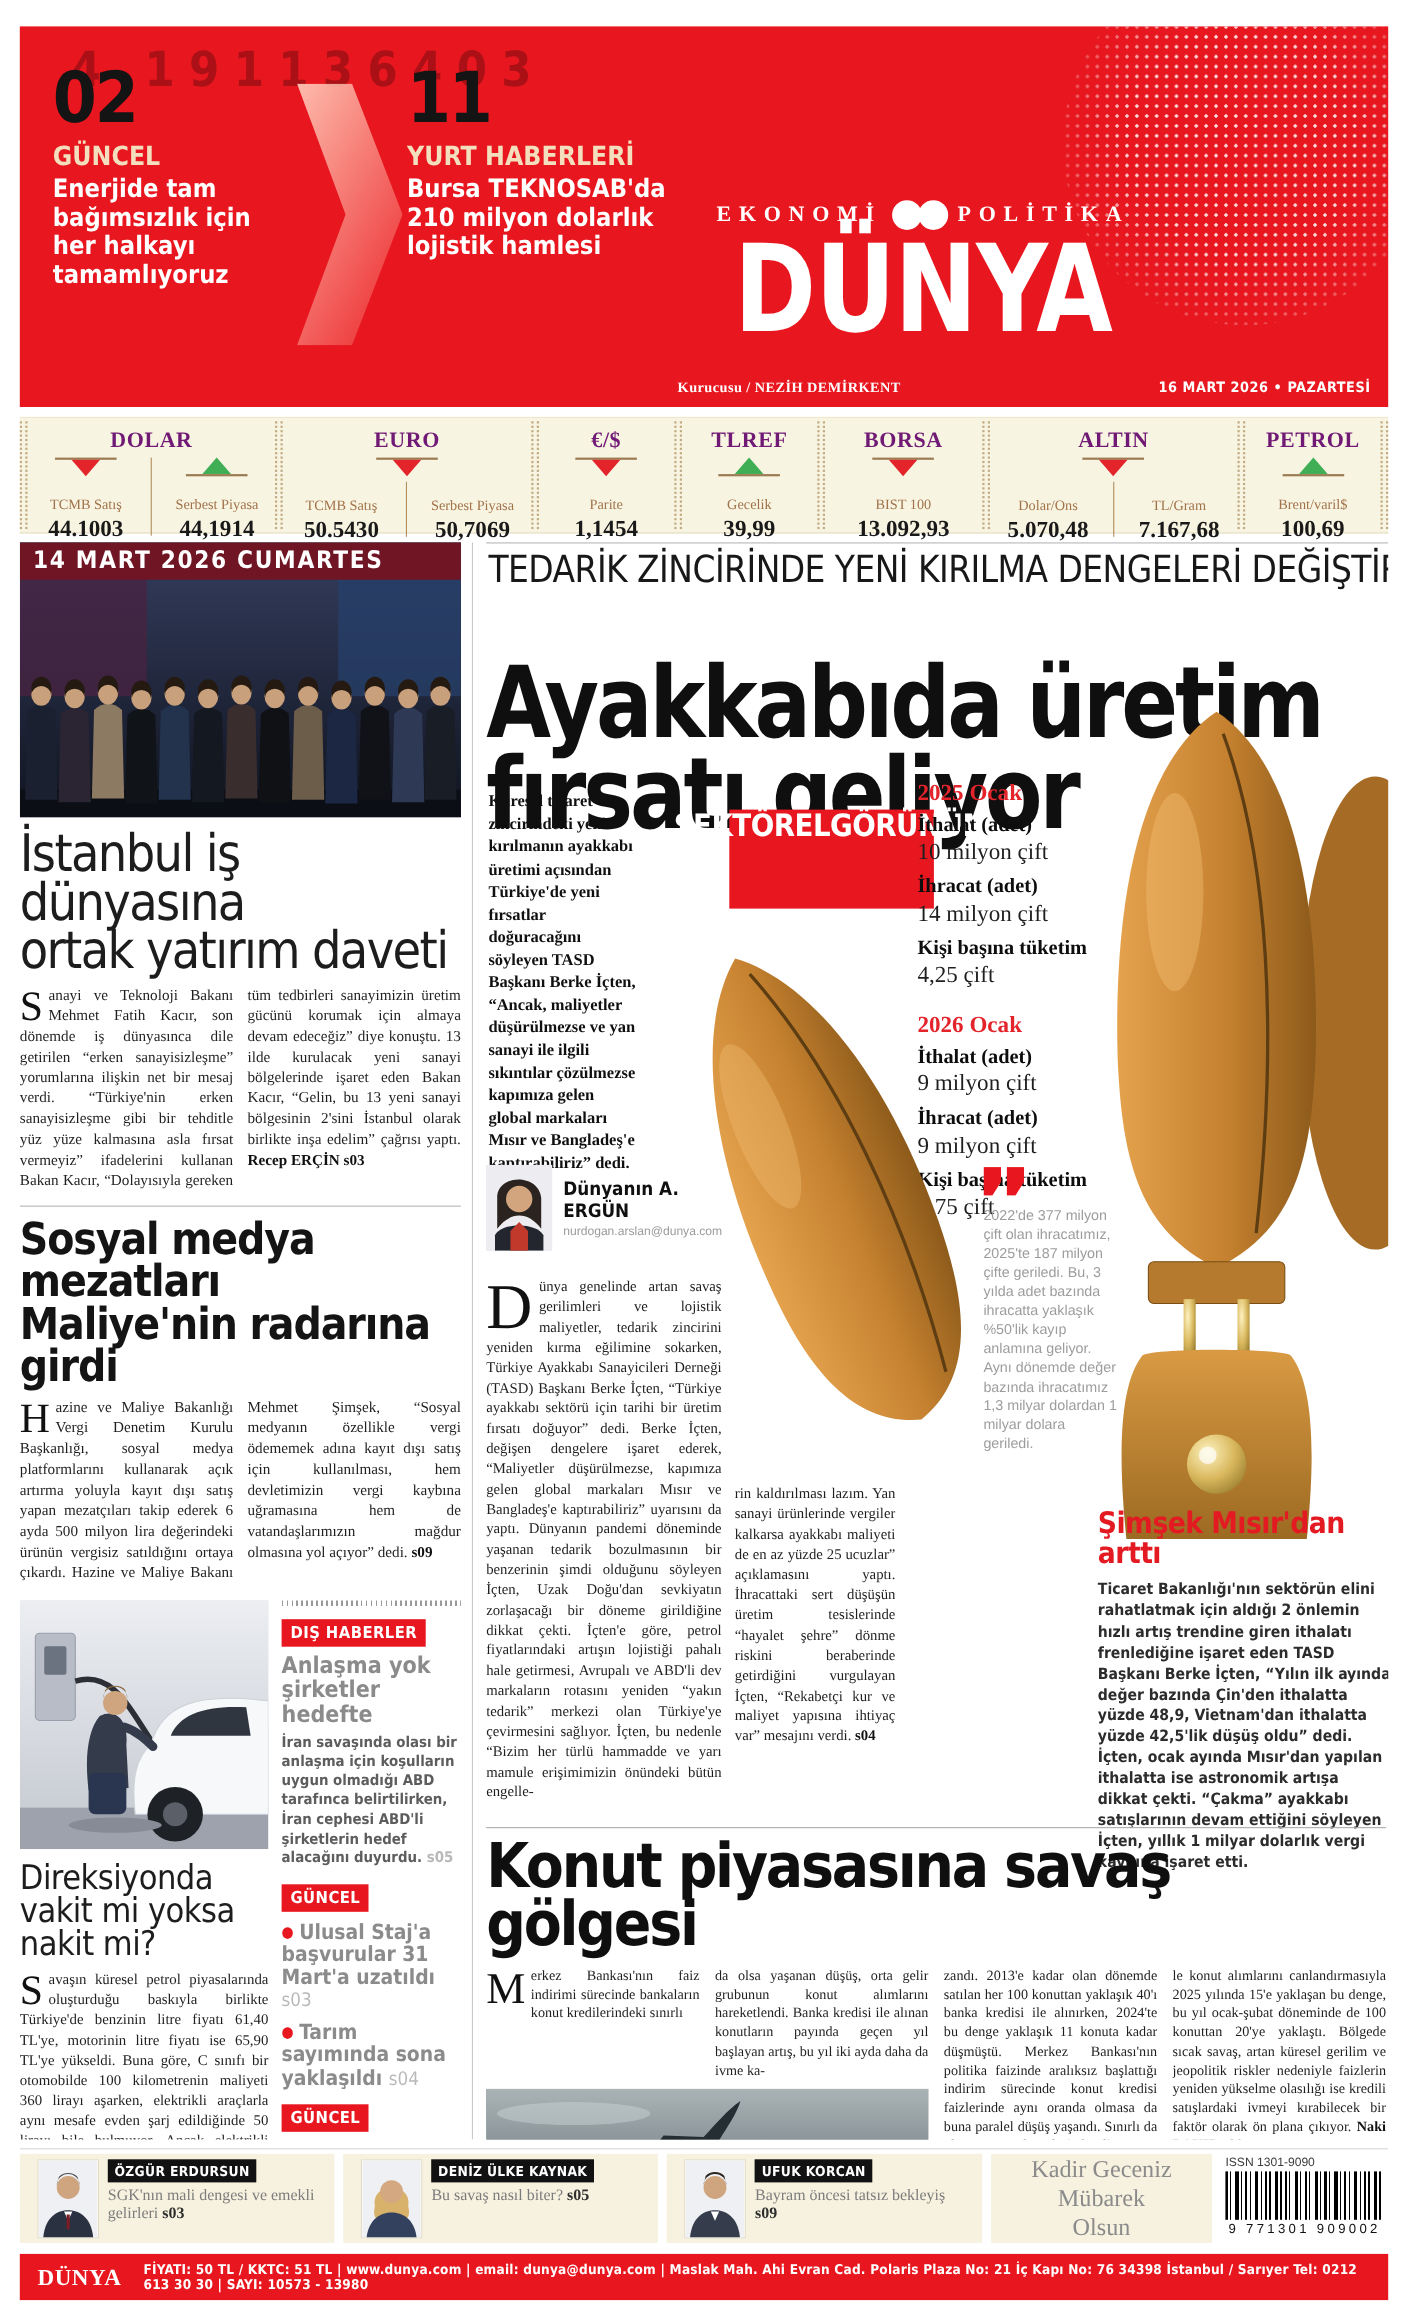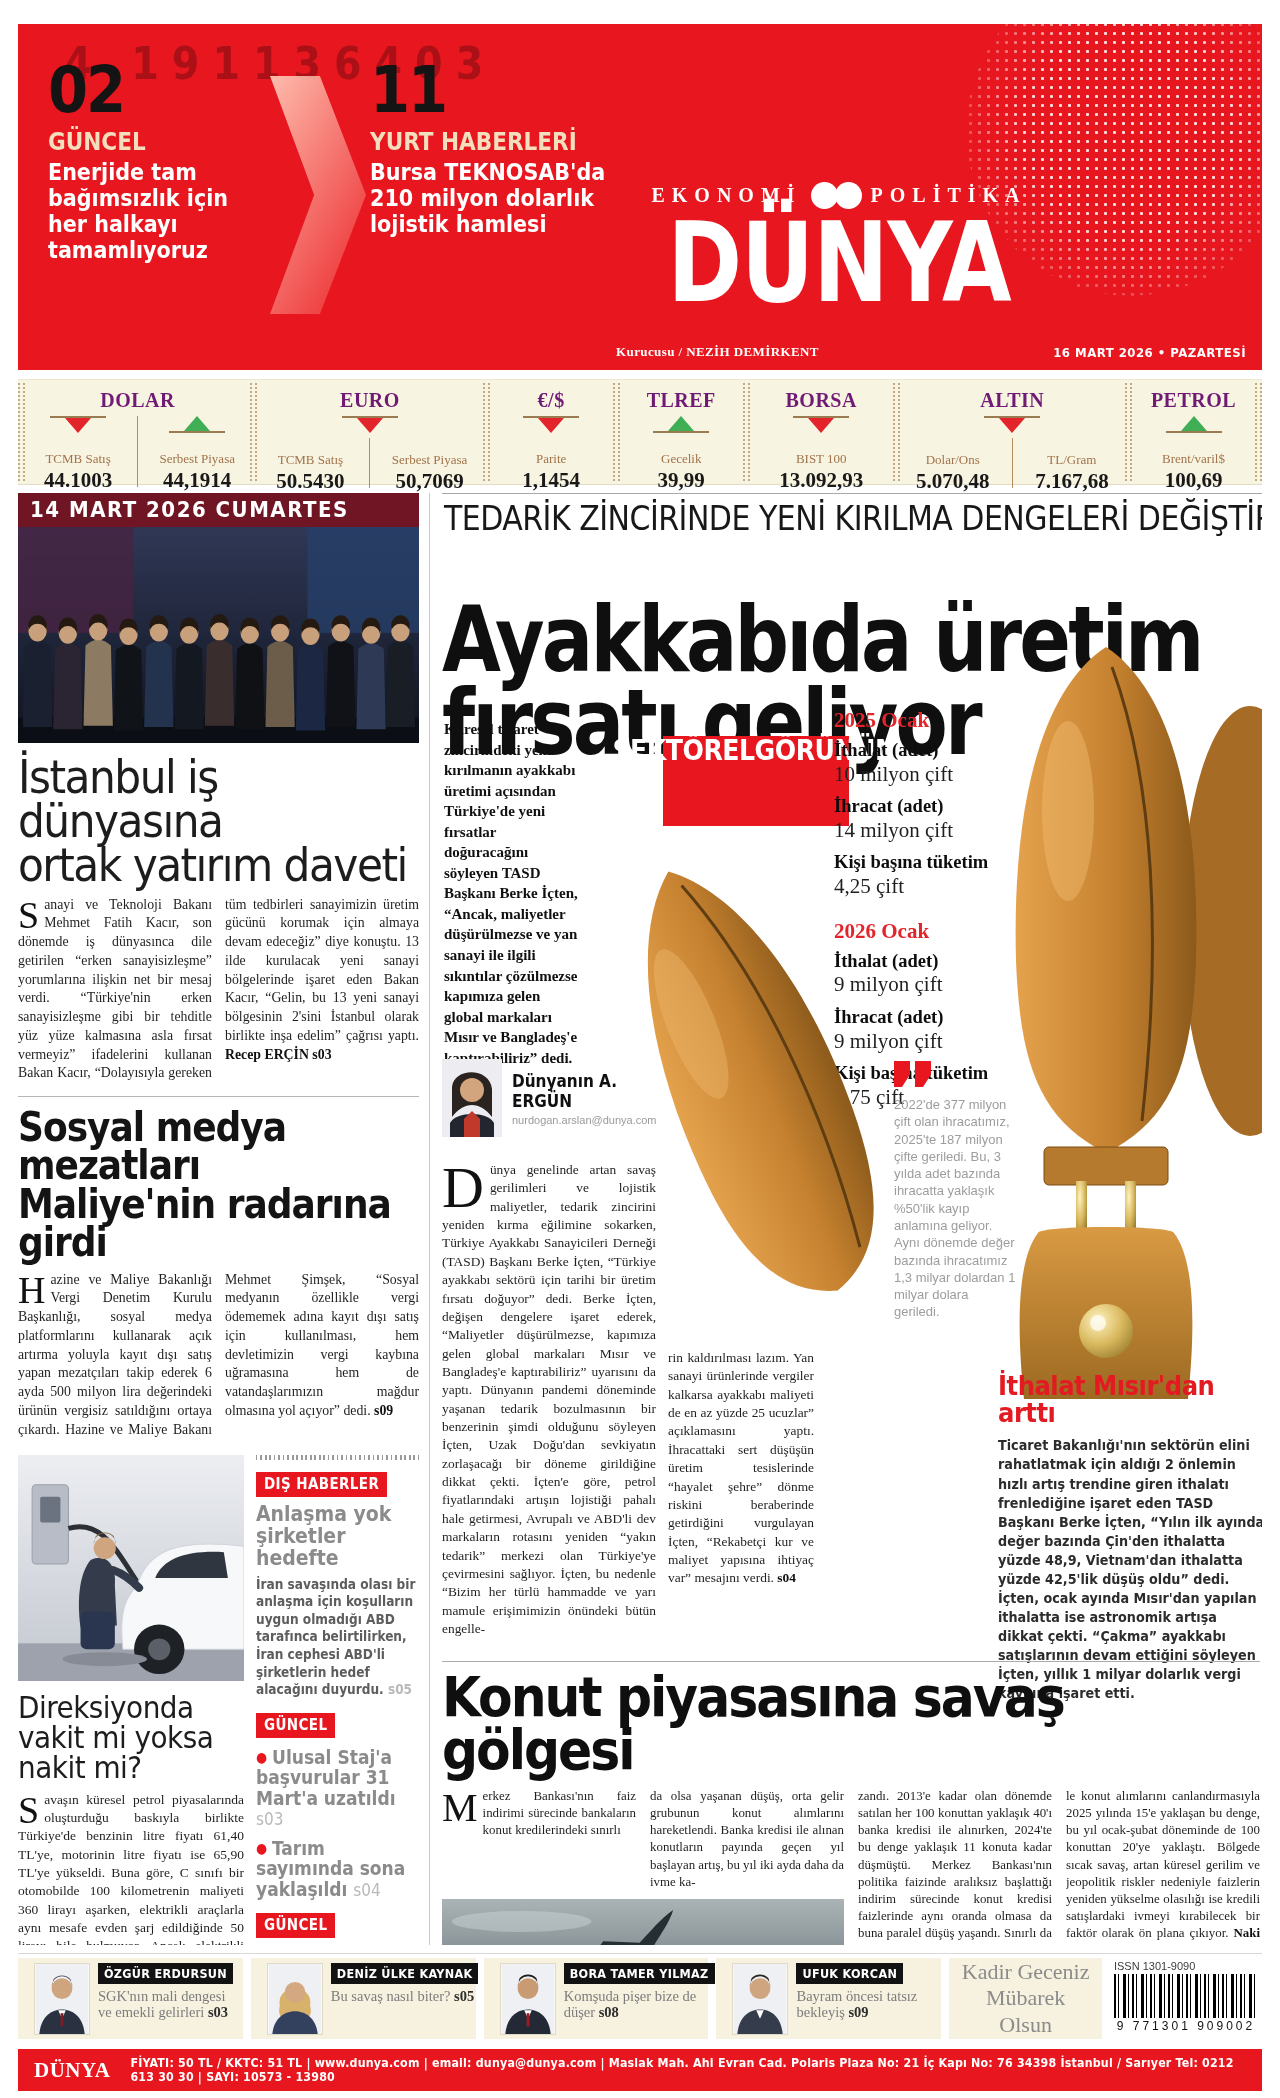--- a/index.html
+++ b/index.html
@@ -507,21 +507,21 @@
 
       <div class="lbody1">
         <span class="dc">D</span><span>ünya genelinde artan savaş gerilimleri ve lojistik maliyetler, tedarik zincirini yeniden kırma eğilimine sokarken, Türkiye Ayakkabı Sanayicileri Derneği (TASD) Başkanı Berke İçten, “Türkiye ayakkabı sektörü için tarihi bir üretim fırsatı doğuyor” dedi. Berke İçten, değişen dengelere işaret ederek, “Maliyetler düşürülmezse, kapımıza gelen global markaları Mısır ve Bangladeş'e kaptırabiliriz” uyarısını da yaptı. Dünyanın pandemi döneminde yaşanan tedarik bozulmasının bir benzerinin şimdi olduğunu söyleyen İçten, Uzak Doğu'dan sevkiyatın zorlaşacağı bir döneme girildiğine dikkat çekti. İçten'e göre, petrol fiyatlarındaki artışın lojistiği pahalı hale getirmesi, Avrupalı ve ABD'li dev markaların rotasını yeniden “yakın tedarik” merkezi olan Türkiye'ye çevirmesini sağlıyor. İçten, bu nedenle “Bizim her türlü hammadde ve yarı mamule erişimimizin önündeki bütün engelle-</span>
       </div>
       <div class="lbody2">
         <span>rin kaldırılması lazım. Yan sanayi ürünlerinde vergiler kalkarsa ayakkabı maliyeti de en az yüzde 25 ucuzlar” açıklamasını yaptı. İhracattaki sert düşüşün üretim tesislerinde “hayalet şehre” dönme riskini beraberinde getirdiğini vurgulayan İçten, “Rekabetçi kur ve maliyet yapısına ihtiyaç var” mesajını verdi. </span><b class="sig">s04</b>
       </div>
 
       <div class="import">
         <div class="ihead">
-          <div>İthalat Mısır'dan arttı</div>
+          <div>Şimşek Mısır'dan arttı</div>
         </div>
         <div class="ibody">Ticaret Bakanlığı'nın sektörün elini rahatlatmak için aldığı 2 önlemin hızlı artış trendine giren ithalatı frenlediğine işaret eden TASD Başkanı Berke İçten, “Yılın ilk ayında değer bazında Çin'den ithalatta yüzde 48,9, Vietnam'dan ithalatta yüzde 42,5'lik düşüş oldu” dedi. İçten, ocak ayında Mısır'dan yapılan ithalatta ise astronomik artışa dikkat çekti. “Çakma” ayakkabı satışlarının devam ettiğini söyleyen İçten, yıllık 1 milyar dolarlık vergi kaybına işaret etti.</div>
       </div>
 
       <div class="konut">
         <h1 class="h-kon">Konut piyasasına savaş gölgesi</h1>
         <div class="kgrid">
           <div class="kcol k1">
             <span class="dc">M</span><span>erkez Bankası'nın faiz indirimi sürecinde bankaların konut kredilerindeki sınırlı</span>
           </div>
@@ -579,36 +579,20 @@
       </div>
       <div>
         <span class="cname">DENİZ ÜLKE KAYNAK</span>
         <div class="ctitle"><span>Bu savaş nasıl biter? </span><b>s05</b></div>
       </div>
     </div>
     <div class="ccard">
       <div class="cphoto">
         <svg viewBox="0 0 56 74" width="100%" height="100%">
           <rect width="56" height="74" fill="#eff0f3"></rect>
-            <circle cx="28" cy="26" r="11" fill="#c99b72"></circle>
-          <path d="M17,24 A11,11 0 0 1 39,24 L37,15 A11,9 0 0 0 19,15 Z" fill="#1d1a17"></path>
-          <path d="M4,74 C6,54 18,48 28,48 C38,48 50,54 52,74 Z" fill="#232a36"></path>
-          <path d="M24,49 L28,58 L32,49 Z" fill="#fff"></path>
-            <rect x="26.5" y="52" width="3" height="14" fill="#a11c22"></rect>
-        </svg>
-      </div>
-      <div>
-        <span class="cname">BORA TAMER YILMAZ</span>
-        <div class="ctitle"><span>Komşuda pişer bize de düşer </span><b>s08</b></div>
-      </div>
-    </div>
-    <div class="ccard">
-      <div class="cphoto">
-        <svg viewBox="0 0 56 74" width="100%" height="100%">
-          <rect width="56" height="74" fill="#eff0f3"></rect>
             <circle cx="28" cy="26" r="11" fill="#cfa57f"></circle>
           <path d="M17,24 A11,11 0 0 1 39,24 L37,15 A11,9 0 0 0 19,15 Z" fill="#2c2620"></path>
           <path d="M4,74 C6,54 18,48 28,48 C38,48 50,54 52,74 Z" fill="#353d4c"></path>
           <path d="M24,49 L28,58 L32,49 Z" fill="#fff"></path>
         </svg>
       </div>
       <div>
         <span class="cname">UFUK KORCAN</span>
         <div class="ctitle"><span>Bayram öncesi tatsız bekleyiş </span><b>s09</b></div>
       </div>

